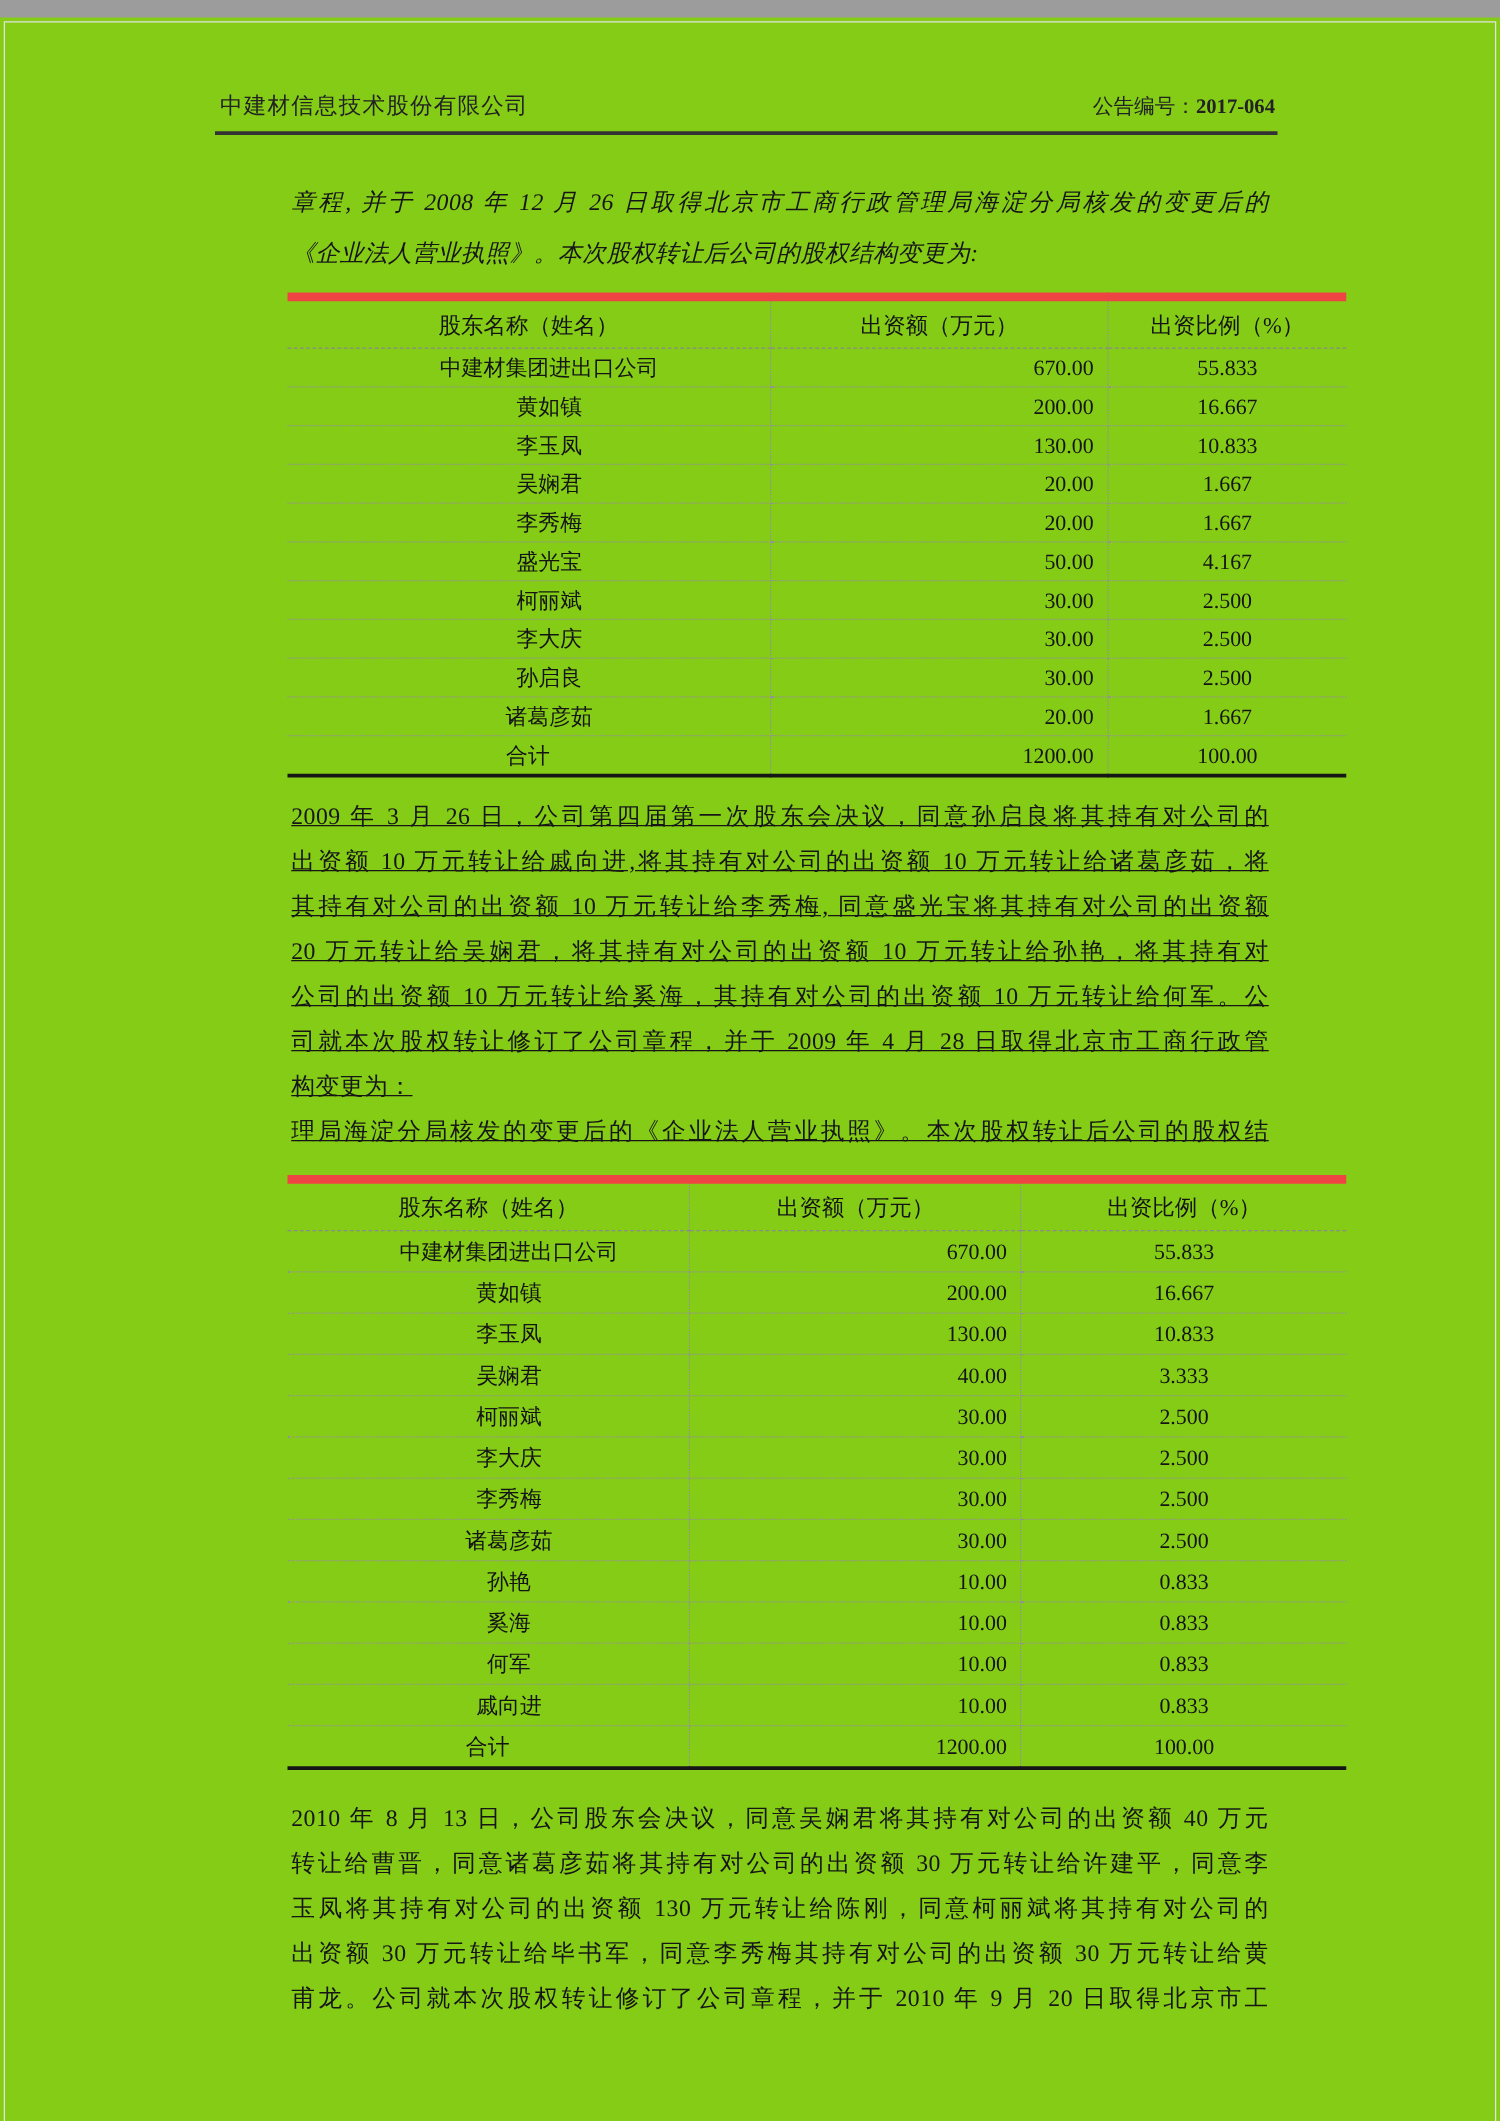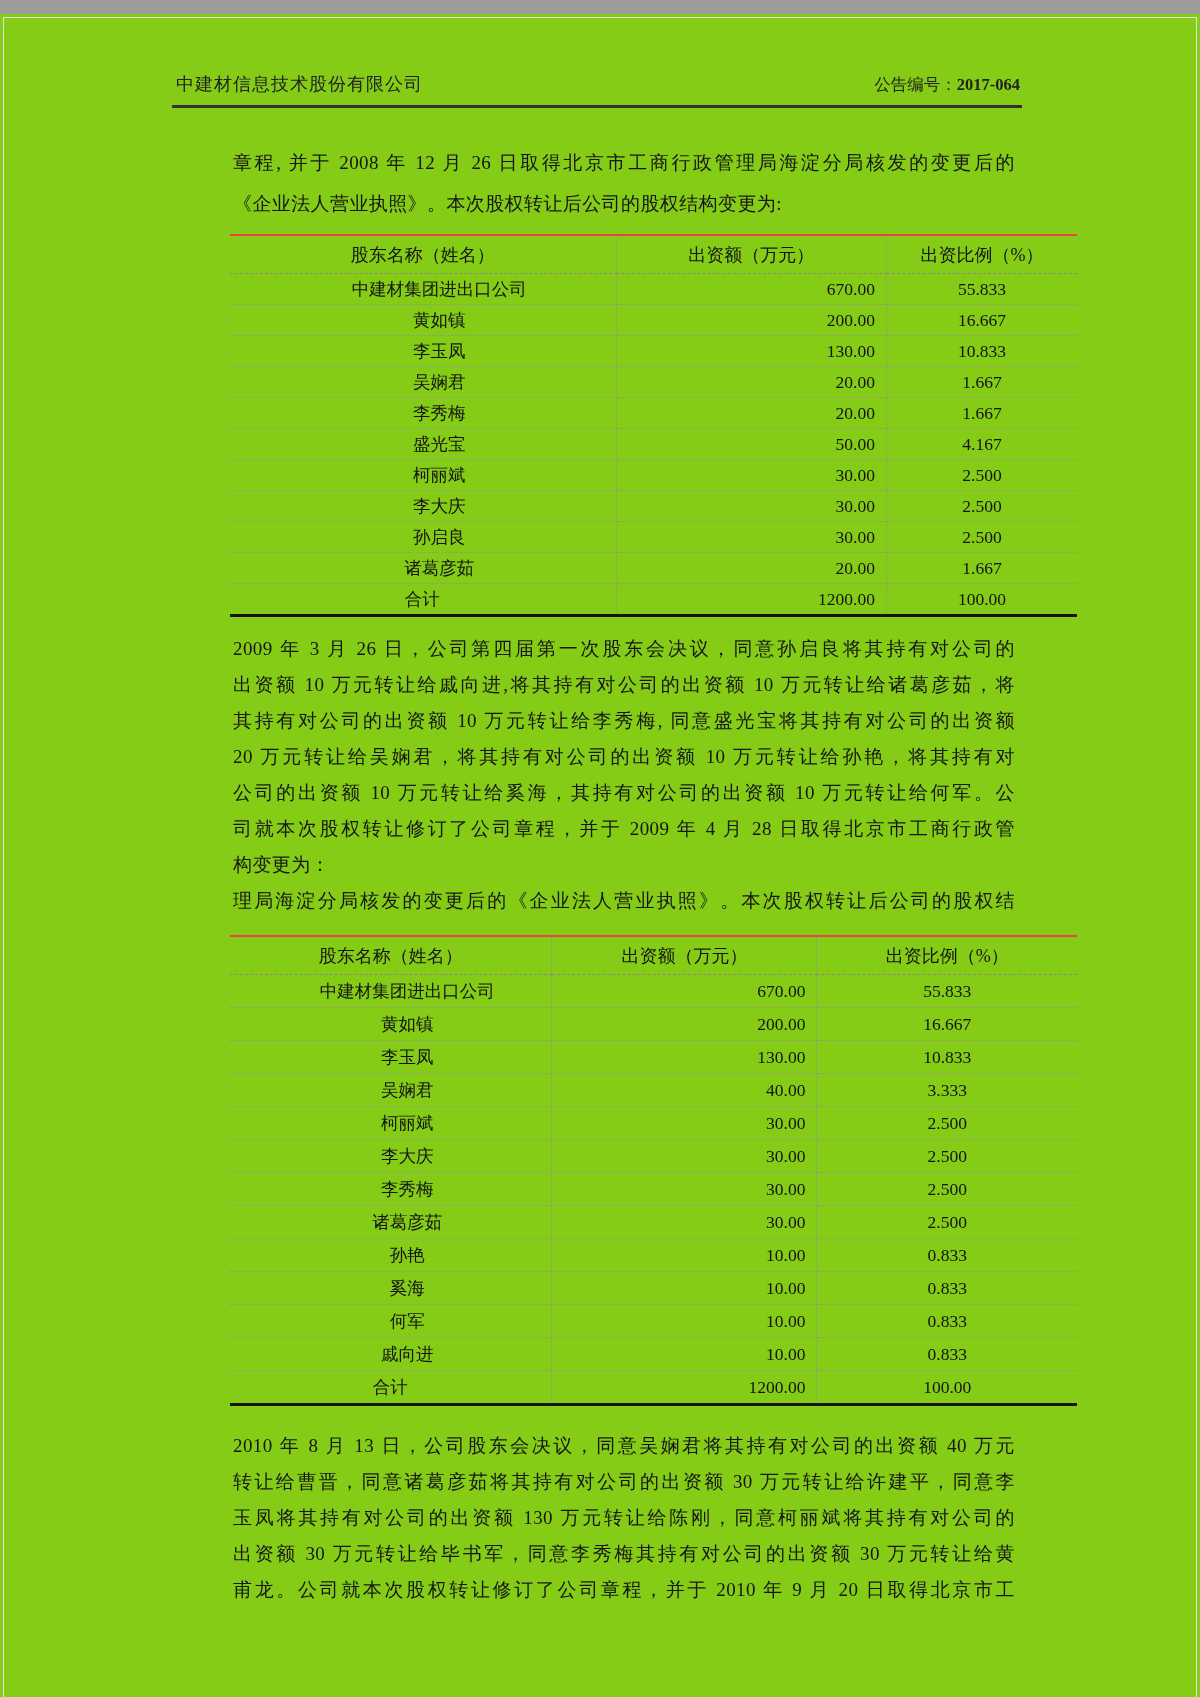--- a/index.html
+++ b/index.html
@@ -16,27 +16,27 @@
     display:flex; justify-content:space-between; align-items:flex-end;
   }
   .company { font-size:18px; letter-spacing:1px; color:#222; }
   .notice  { font-size:16.5px; color:#222; }
   .notice .num { font-weight:700; }
   .rule { margin:9px 178px 0 172px; height:3px; background:#333; }
 
   .para { margin-right:185px; margin-left:233px; font-size:19px; letter-spacing:0.4px; color:#161616; }
   .para-line { text-align:justify; text-justify:inter-character; white-space:normal; }
   .para-line.full { text-align-last:justify; }
-  .p1 { margin-top:34px; } .p1 .para-line { line-height:41px; }
-  .p2 { margin-top:14px; } .p2 .para-line { line-height:36px; }
+  .p1 { margin-top:34px;font-style:italic; } .p1 .para-line { line-height:41px; }
+  .p2 { margin-top:14px; } .p2 .para-line { line-height:36px;text-decoration:underline; }
   .p3 { margin-top:22px; } .p3 .para-line { line-height:36px; }
 
   table.shtable {
     margin-left:230px; width:847px; table-layout:fixed;
-    border-collapse:collapse; border-top:2px solid #ef4444; border-bottom:3px solid #161616;
+    border-collapse:collapse; border-top:7px solid #ef4444; border-bottom:3px solid #161616;
     font-size:17.5px; color:#141414;
   }
   table.t1 { margin-top:10px; }
   table.t2 { margin-top:16px; }
   table.t1 col.w0 { width:45.6%; } table.t1 col.w1 { width:31.9%; } table.t1 col.w2 { width:22.5%; }
   table.t2 col.w0 { width:38.0%; } table.t2 col.w1 { width:31.3%; } table.t2 col.w2 { width:30.7%; }
   .shtable th {
     font-weight:normal; text-align:center; font-size:18px; height:35px;
     border-bottom:1px dashed #8a8a8a;
   }

